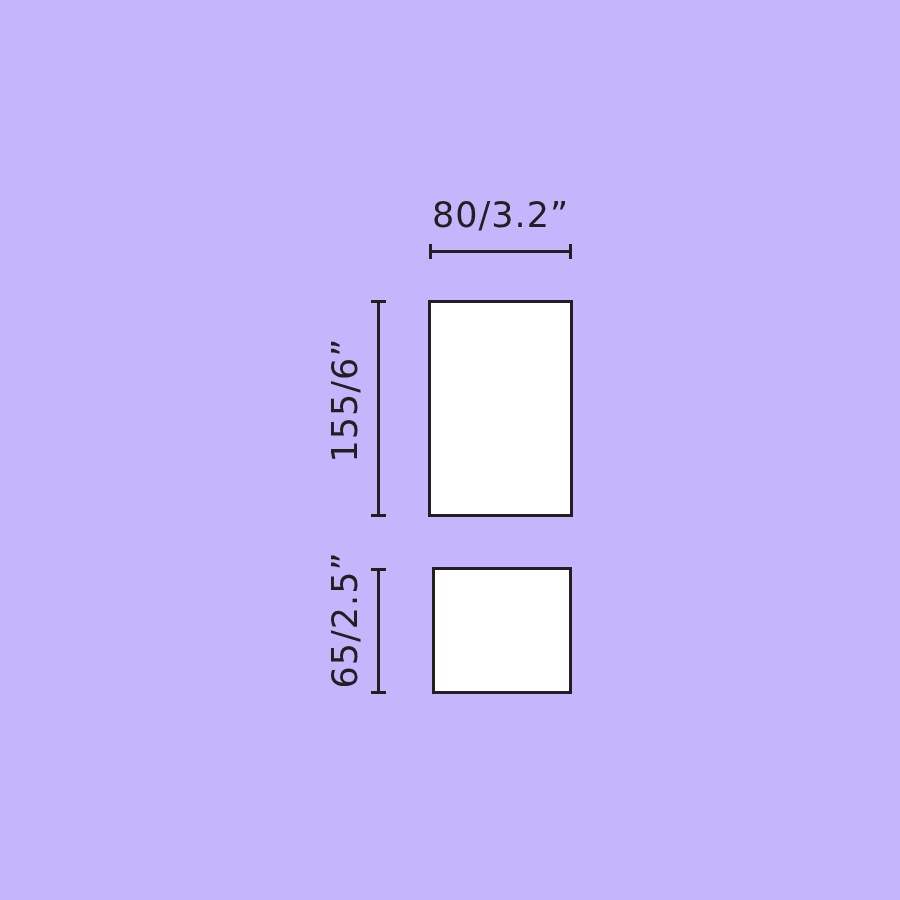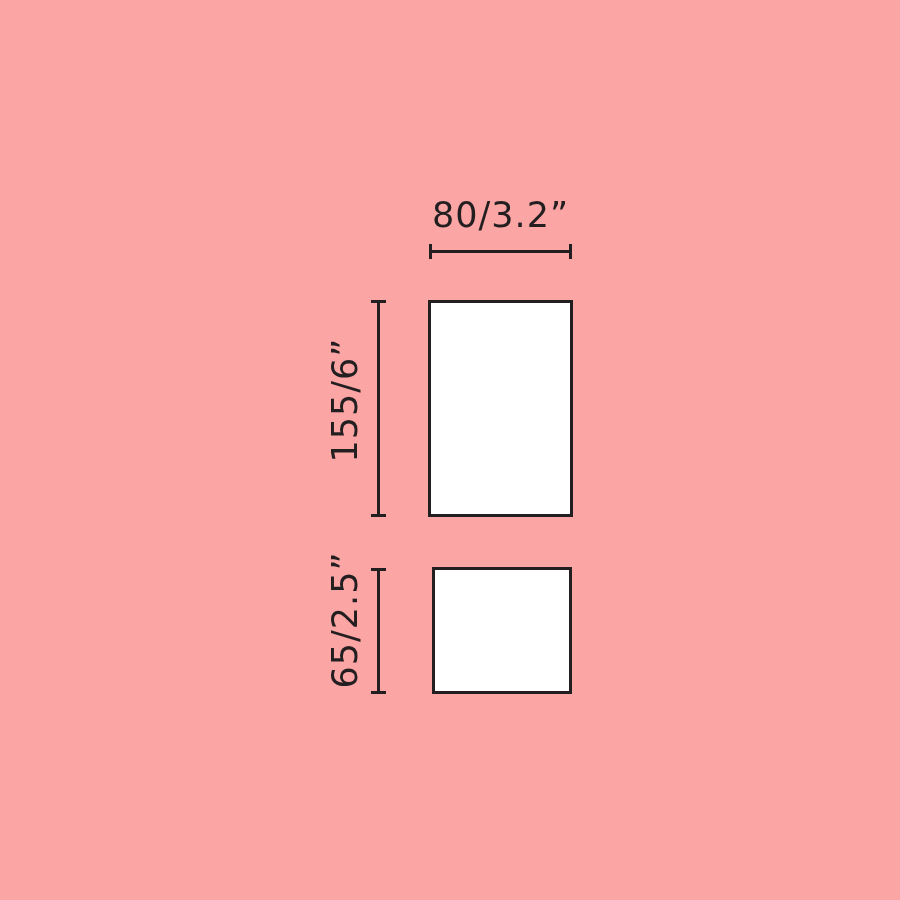--- a/index.html
+++ b/index.html
@@ -8,21 +8,21 @@
     width: 900px;
     height: 900px;
     background: #ffffff;
     font-family: "DejaVu Sans", "Liberation Sans", sans-serif;
     overflow: hidden;
   }
   .canvas {
     position: relative;
     width: 900px;
     height: 900px;
-    background: #fca5a5;
+    background: #c4b5fd;
   }
   
   .rect {
     position: absolute;
     box-sizing: border-box;
     border: 3px solid #231f20;
     background: #ffffff;
   }
   .rect-upper {
     left: 428px;

